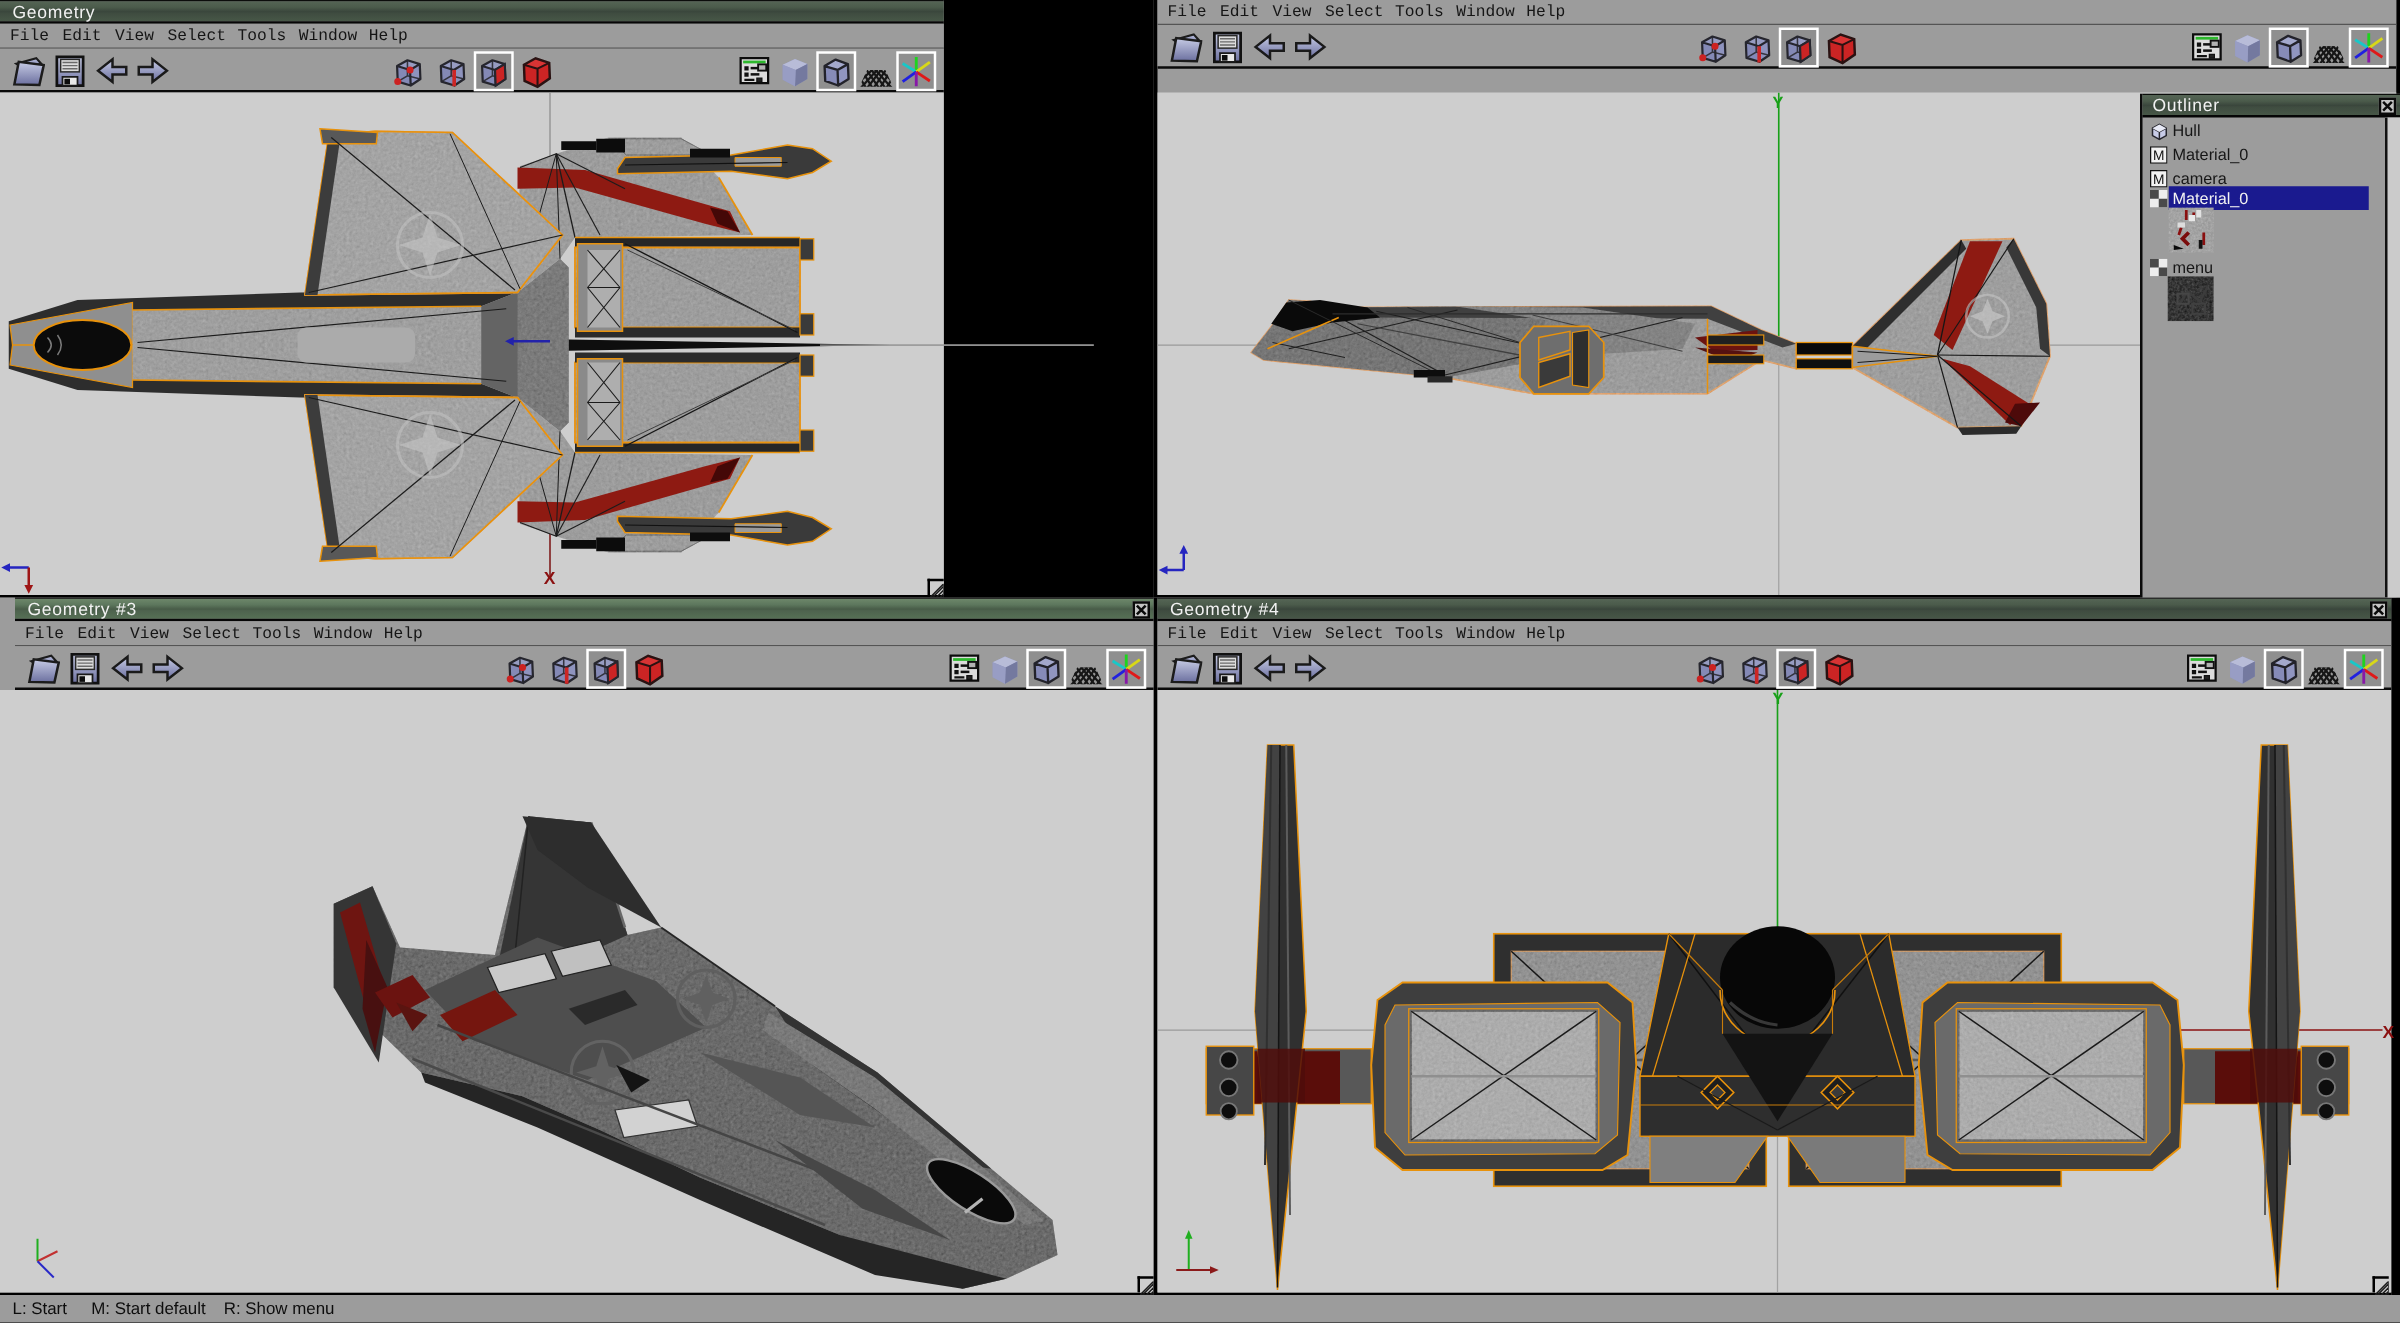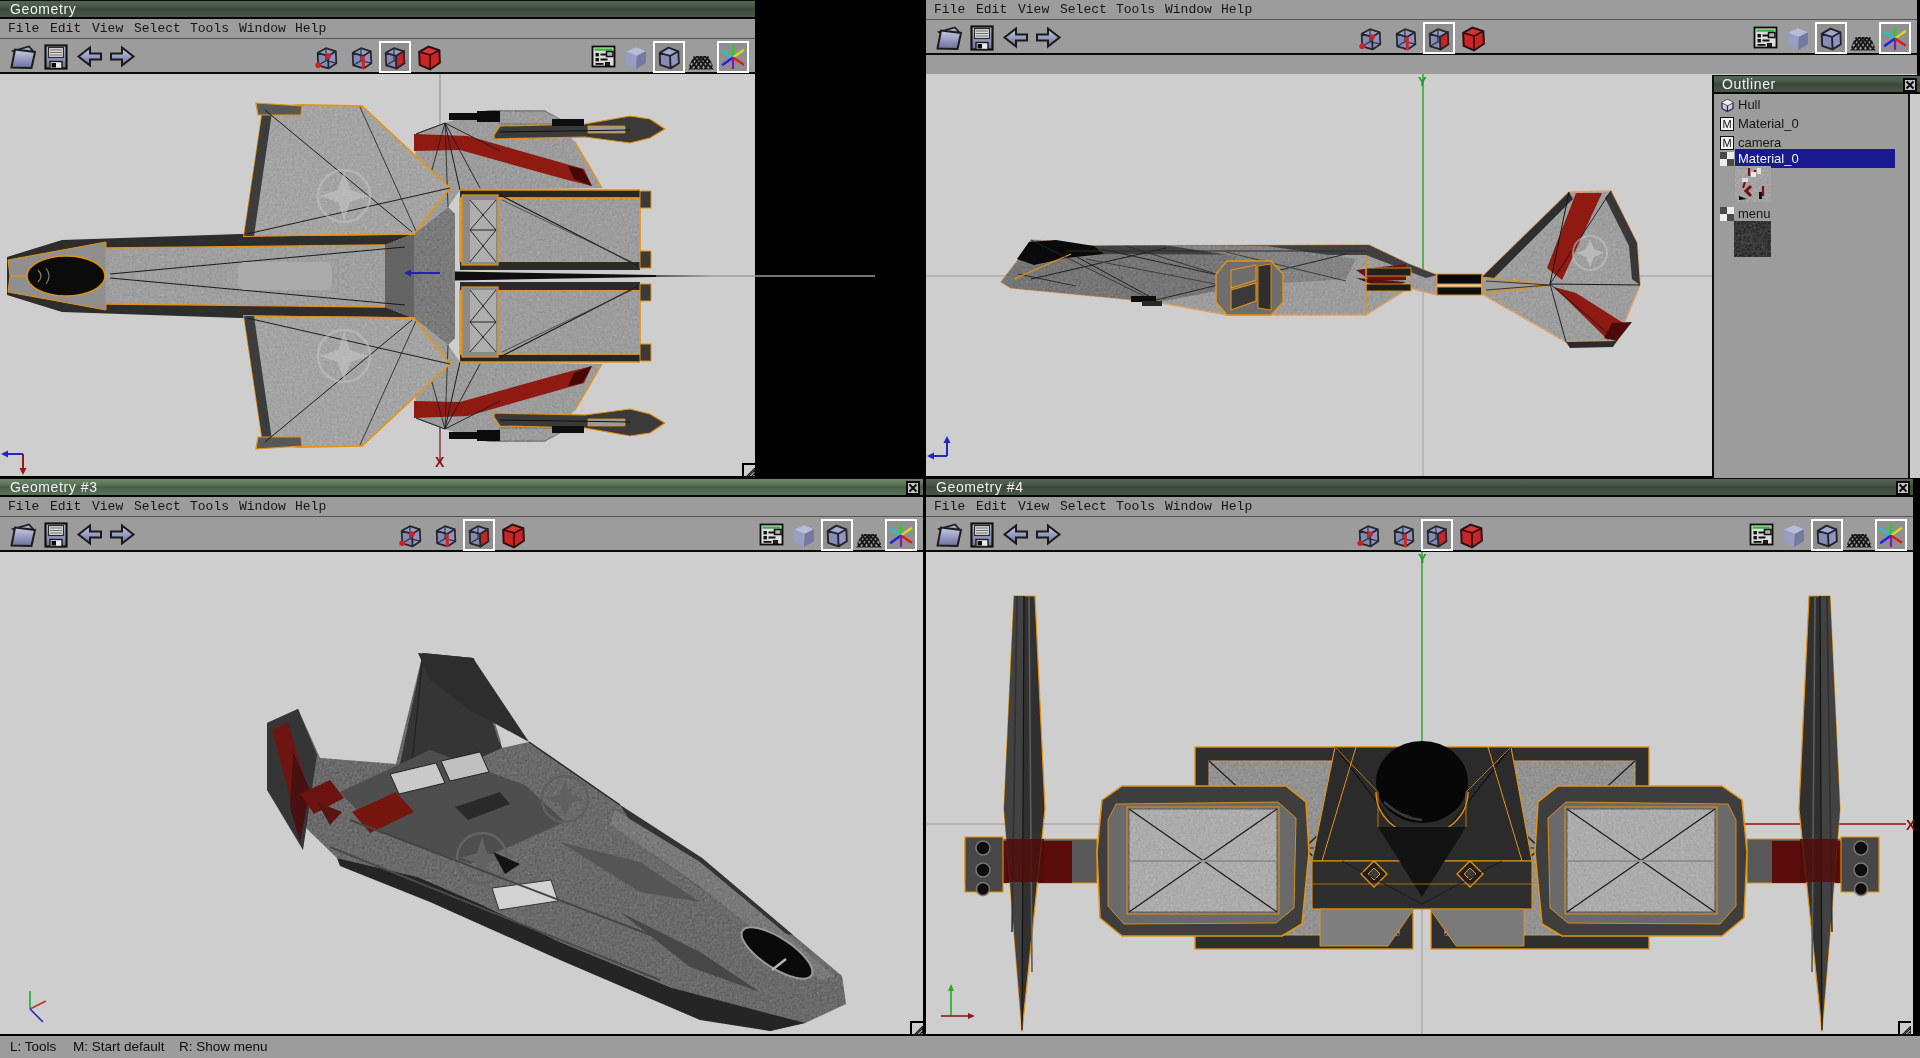--- a/index.html
+++ b/index.html
@@ -429,21 +429,21 @@
       <circle cx="664" cy="179" r="17" fill="none" stroke="#c5c5c5" stroke-width="2" opacity="0.6"></circle>
       <polygon points="664,165 668,175 678,179 668,183 664,193 660,183 650,179 660,175" fill="#cfcfcf" opacity="0.55"></polygon>
       <line x1="4" y1="382" x2="21" y2="382" stroke="#2525c0" stroke-width="2"></line>
       <polygon points="1,382 8,378.5 8,385.5" fill="#2525c0"></polygon>
       <line x1="21" y1="382" x2="21" y2="366" stroke="#2525c0" stroke-width="2"></line>
       <polygon points="21,362 17.5,369 24.5,369" fill="#2525c0"></polygon>
     </svg>
   </div>
 </div>
 
-<div class="vp" id="vp3" style="left:0;top:478px;width:923px;height:558px;border-bottom:2px solid #000;">
+<div class="vp" id="vp3" style="left:0;top:478px;width:923px;height:558px;border-bottom:2px solid #000;padding-left:12px;">
   <div class="tbar act">Geometry #3<div class="xbtn" style="right:3px">
         <svg width="10" height="10" viewBox="0 0 10 10">
           <use href="#i-x"></use>
         </svg>
       </div></div>
   <div class="mbar">
       <span style="left:8px">File</span>
       <span style="left:50px">Edit</span>
       <span style="left:92px">View</span>
       <span style="left:134px">Select</span>
@@ -765,16 +765,16 @@
       <rect width="37" height="36" fill="#2a2a2a" filter="url(#nz)" opacity="0.4"></rect>
       <path d="M6 28 L16 12 L26 20 L32 8" stroke="#3c3c3c" stroke-width="2" fill="none"></path>
       <rect x="8" y="14" width="9" height="8" fill="none" stroke="#464646" stroke-width="1.6"></rect>
       <rect x="20" y="22" width="10" height="8" fill="none" stroke="#404040" stroke-width="1.6"></rect>
     </svg>
   </div>
   <div class="oscroll"></div>
 </div>
 
 <div id="status">
-    <b style="left:10px">L: Tools</b>
+    <b style="left:10px">L: Start</b>
     <b style="left:73px">M: Start default</b>
     <b style="left:179px">R: Show menu</b>
   </div>
 
 </body></html>

